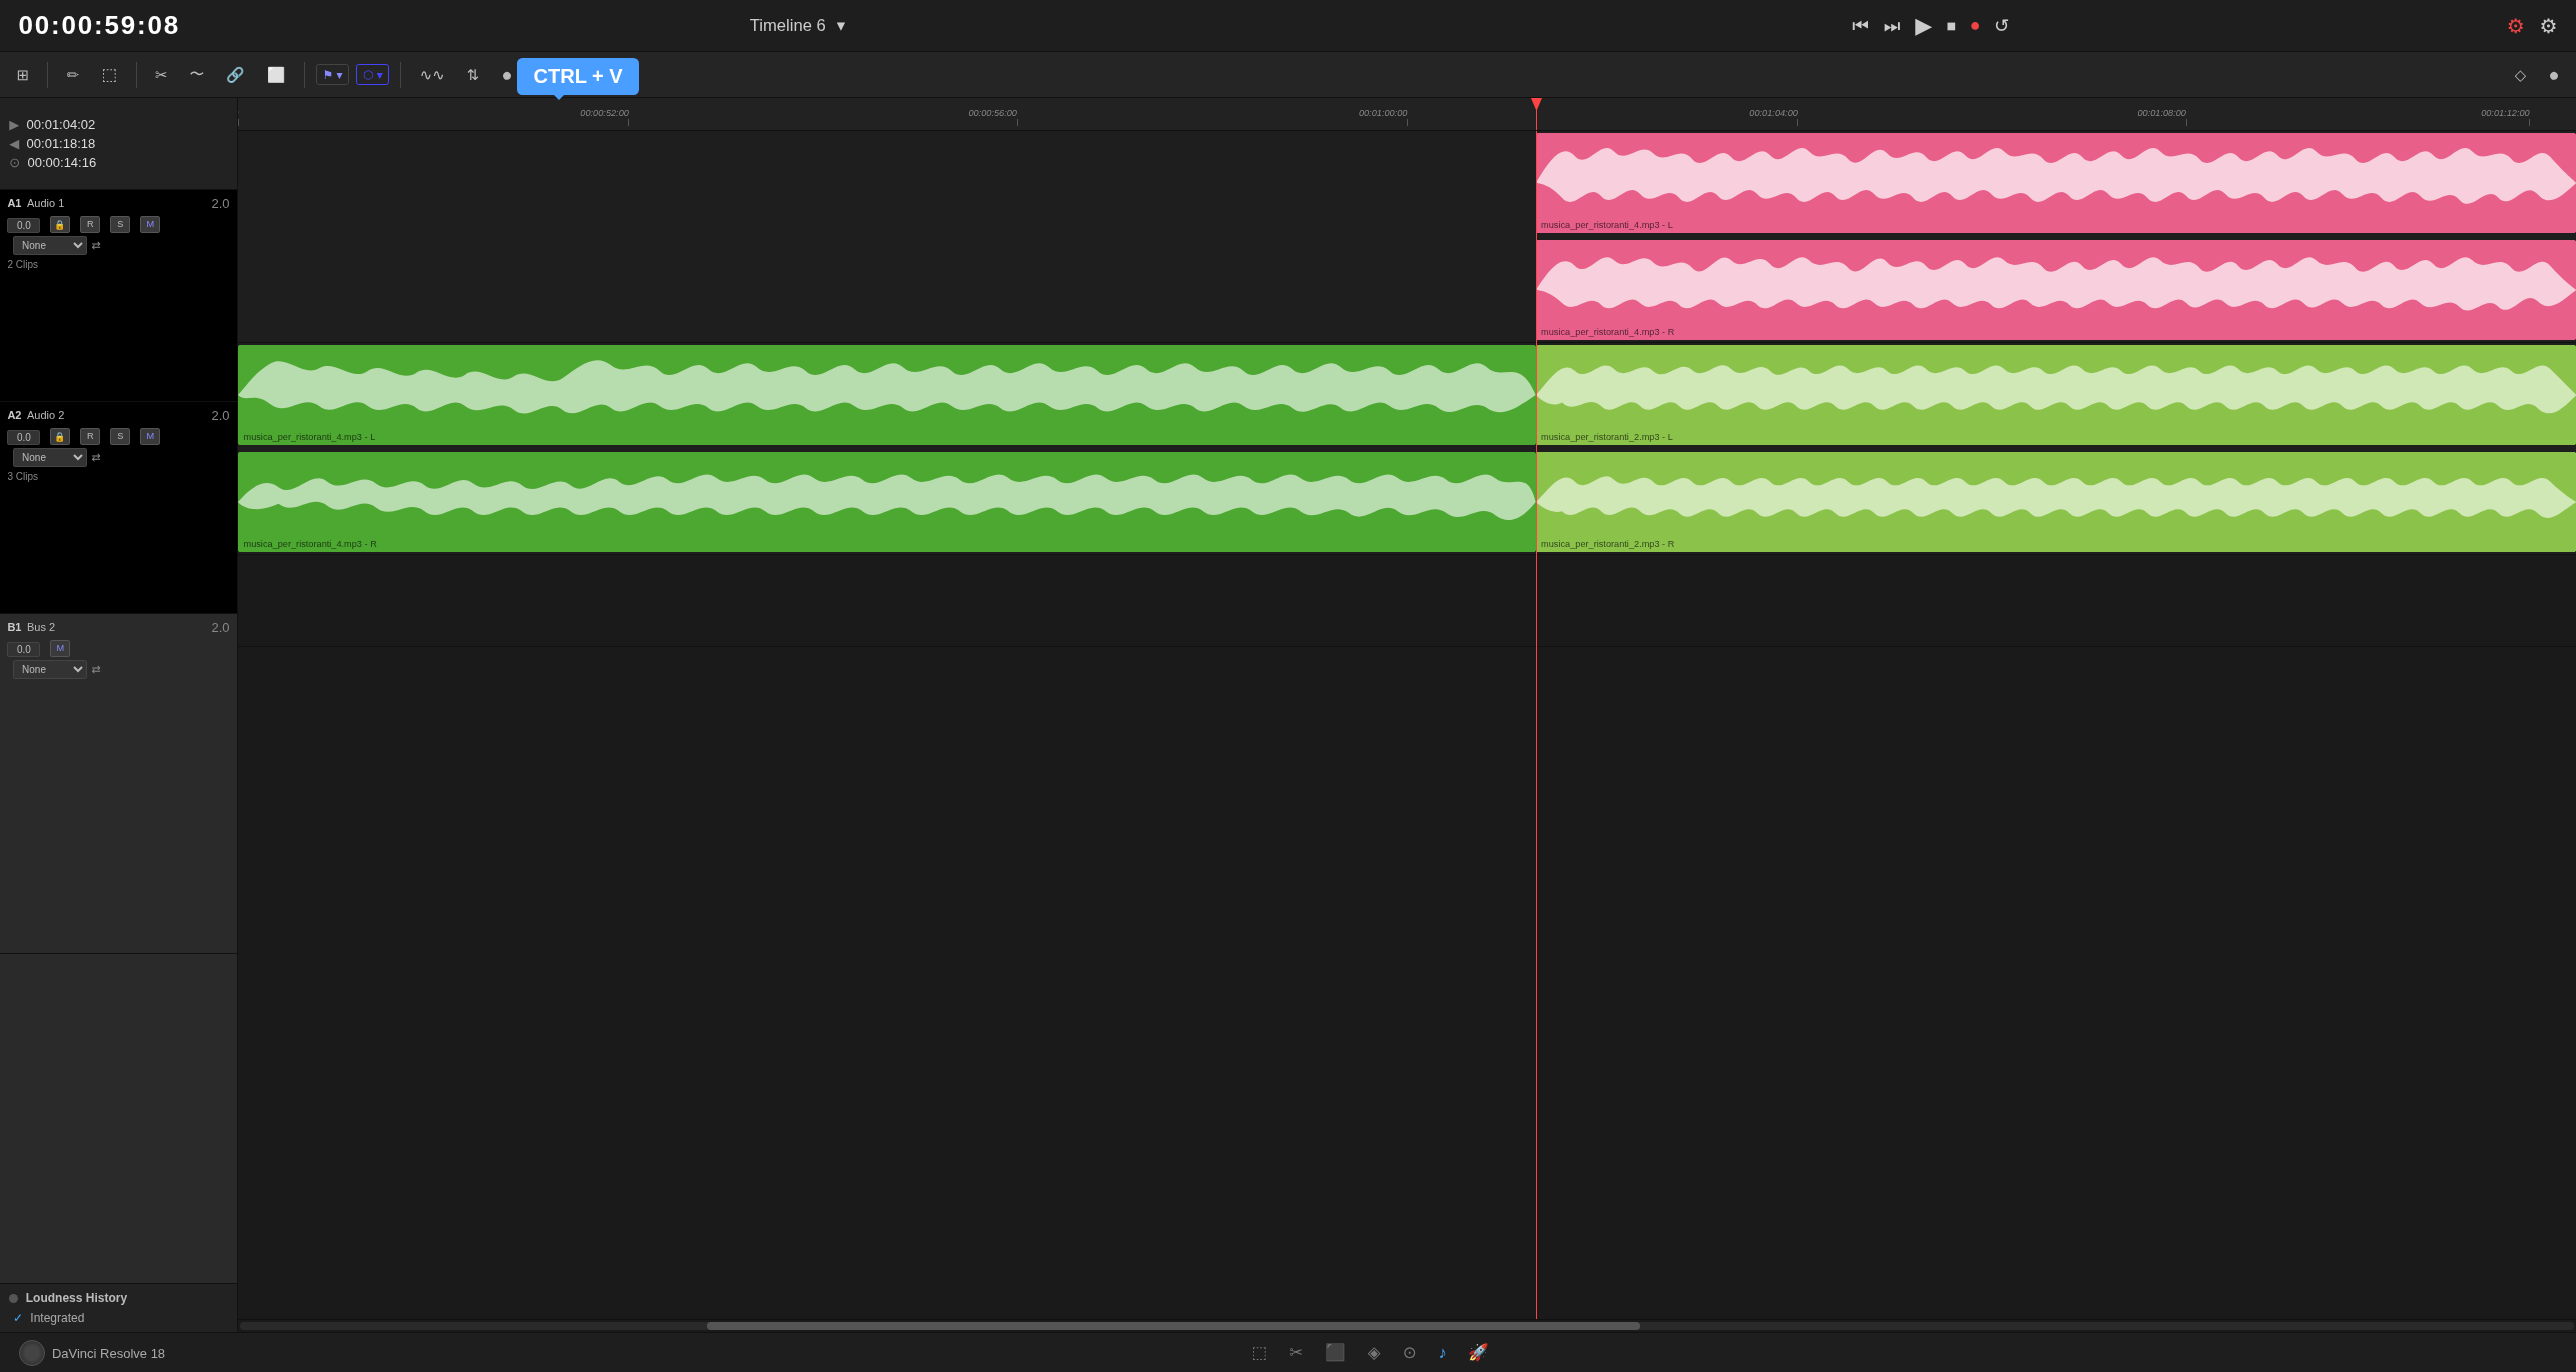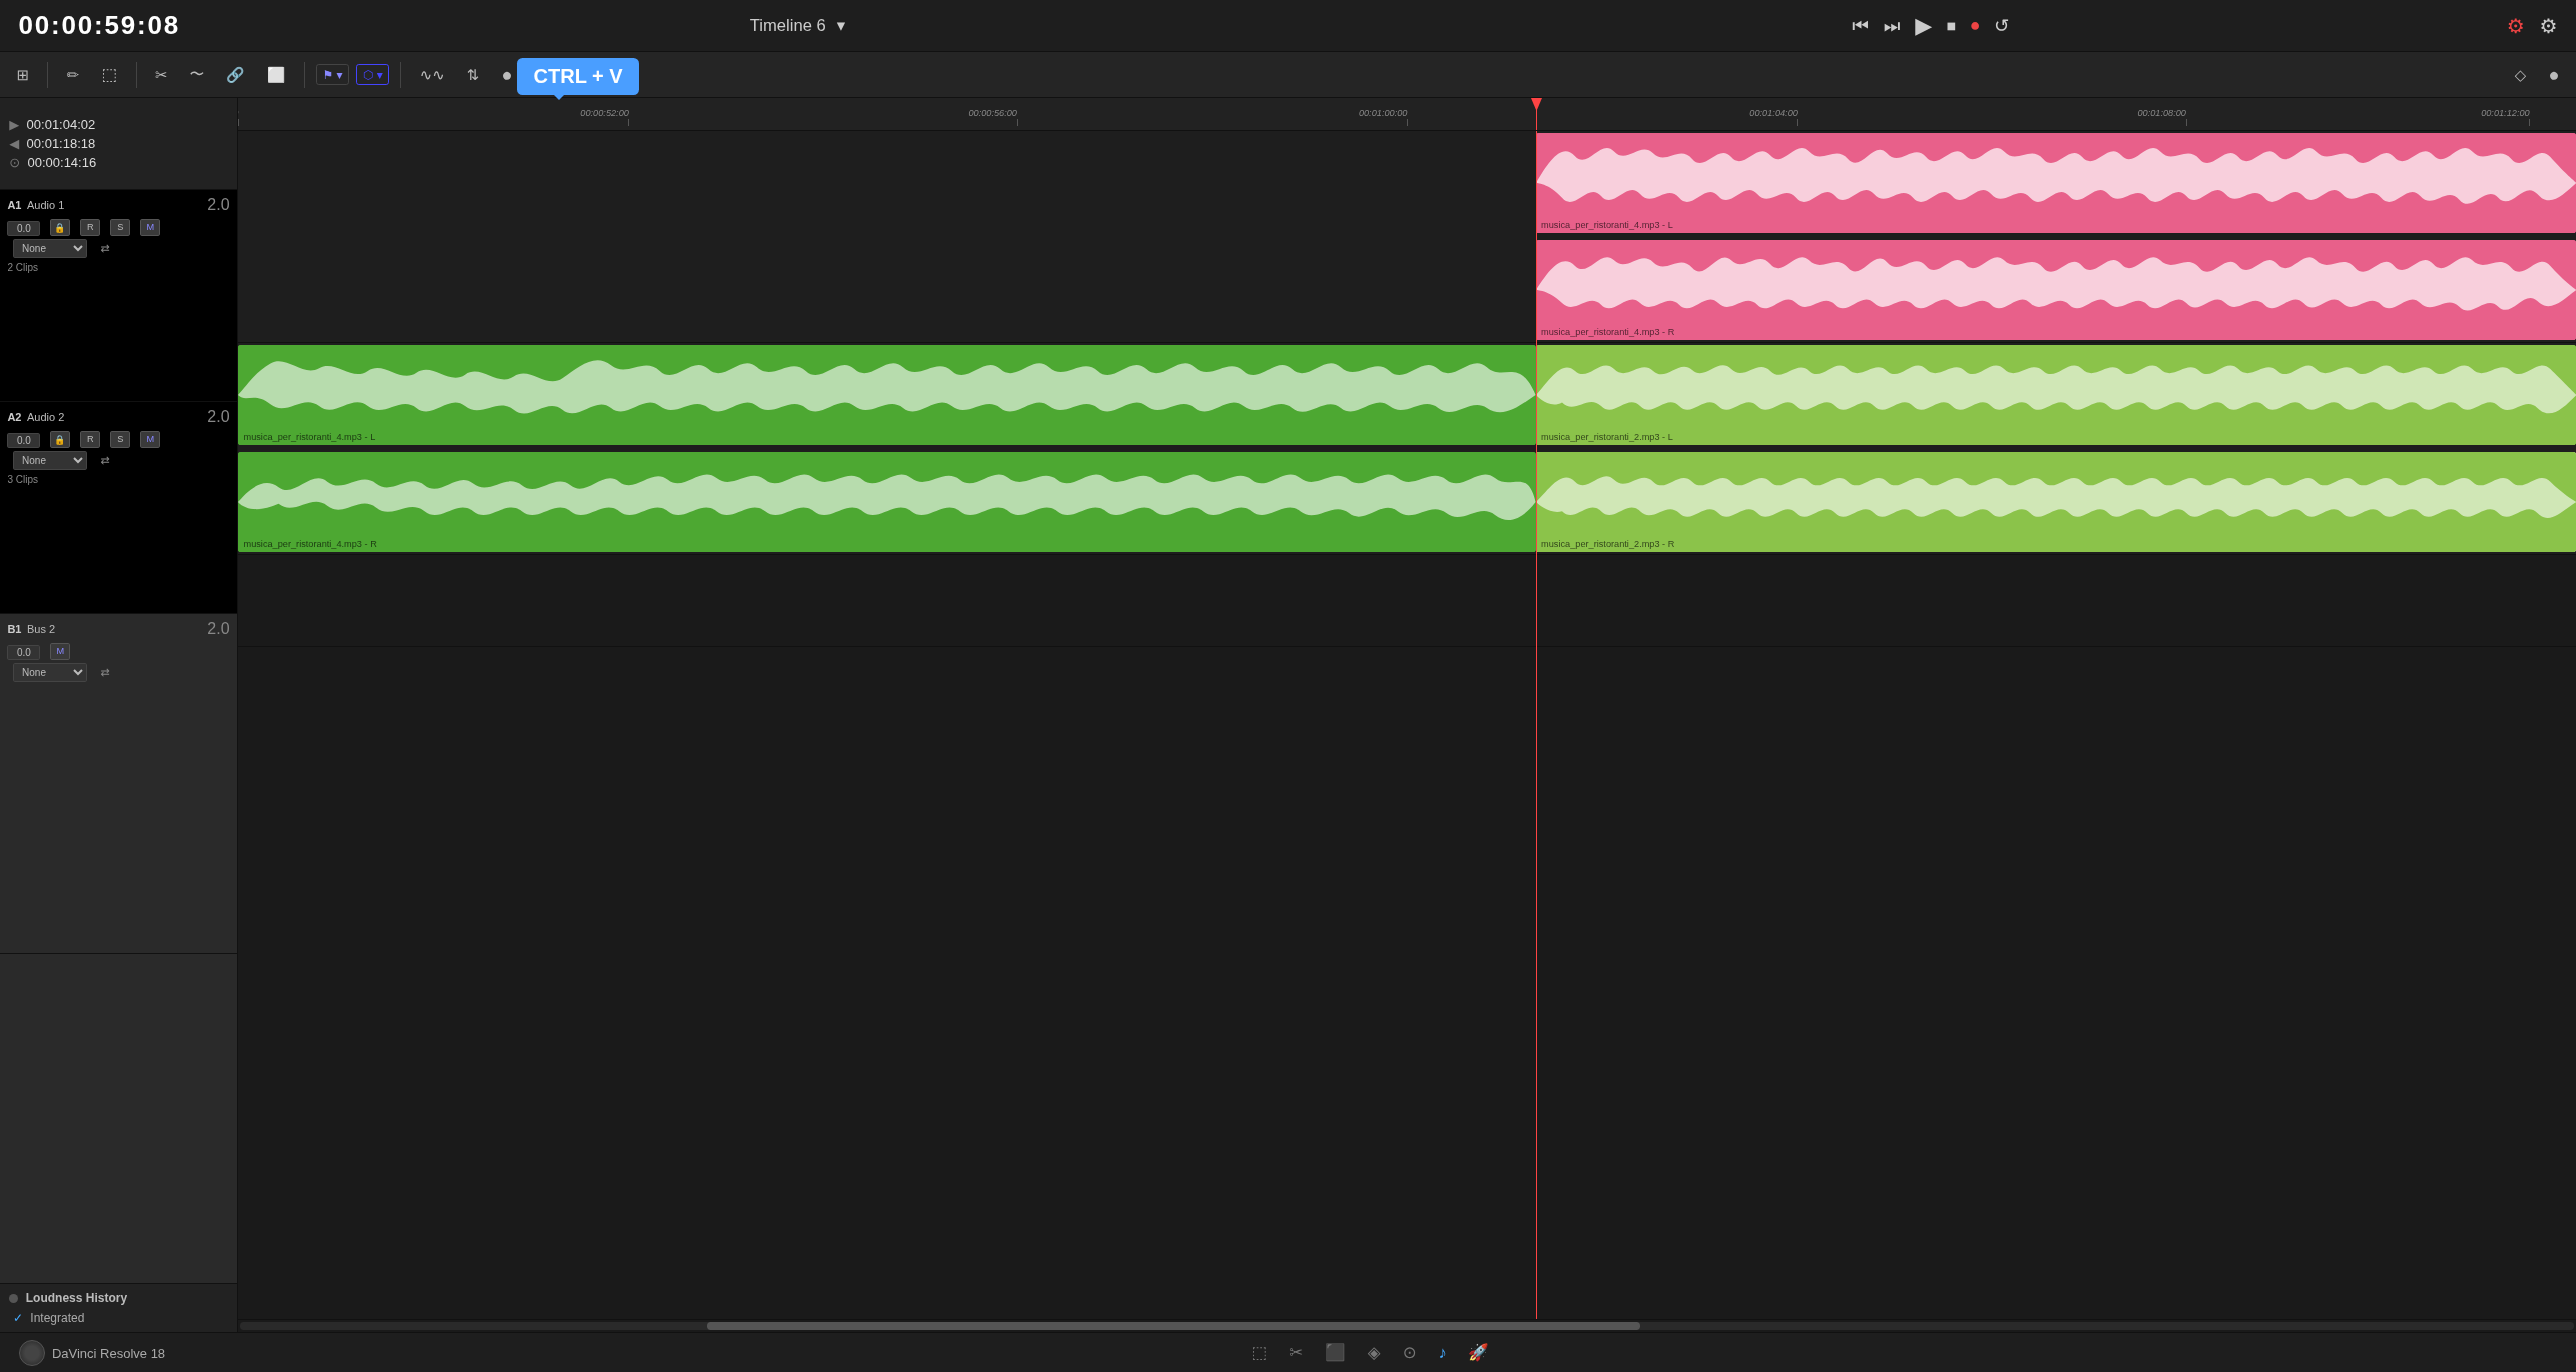--- a/index.html
+++ b/index.html
@@ -167,21 +167,21 @@
       color: #ccc;
       font-size: 11px;
     }
     .track-name {
       color: #bbb;
       font-size: 11px;
       flex: 1;
     }
     .track-num {
       color: #888;
-      font-size: 16px;
+      font-size: 13px;
       margin-left: auto;
     }
     .track-controls {
       display: flex;
       align-items: flex-end;
       gap: 10px;
     }
     .vol-val {
       background: #333;
       border: 0.9px solid #444;
@@ -202,21 +202,21 @@
       border-radius: 1.8px;
       cursor: pointer;
       display: flex;
       align-items: center;
       justify-content: center;
     }
     .track-btn.mute { color: #88f; }
     .track-dropdown {
       display: flex;
       align-items: center;
-      gap: 13px;
+      gap: 4px;
       margin-top: 3.7px;
       margin-bottom: 3.7px;
       padding-left: 6px;
     }
     .dropdown-select {
       background: #333;
       border: 0.9px solid #444;
       color: #bbb;
       font-size: 10px;
       border-radius: 1.8px;

